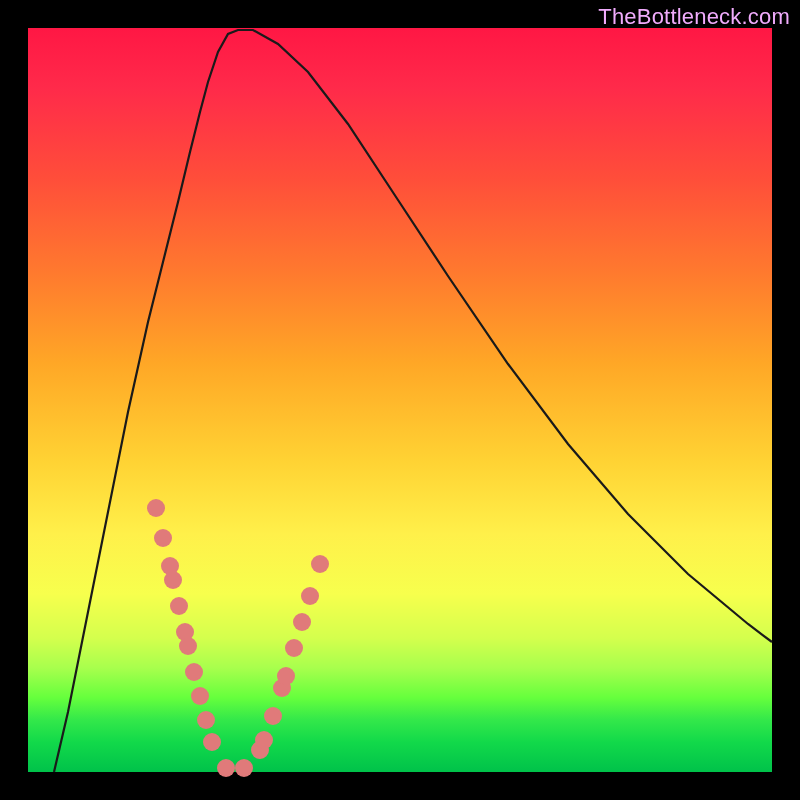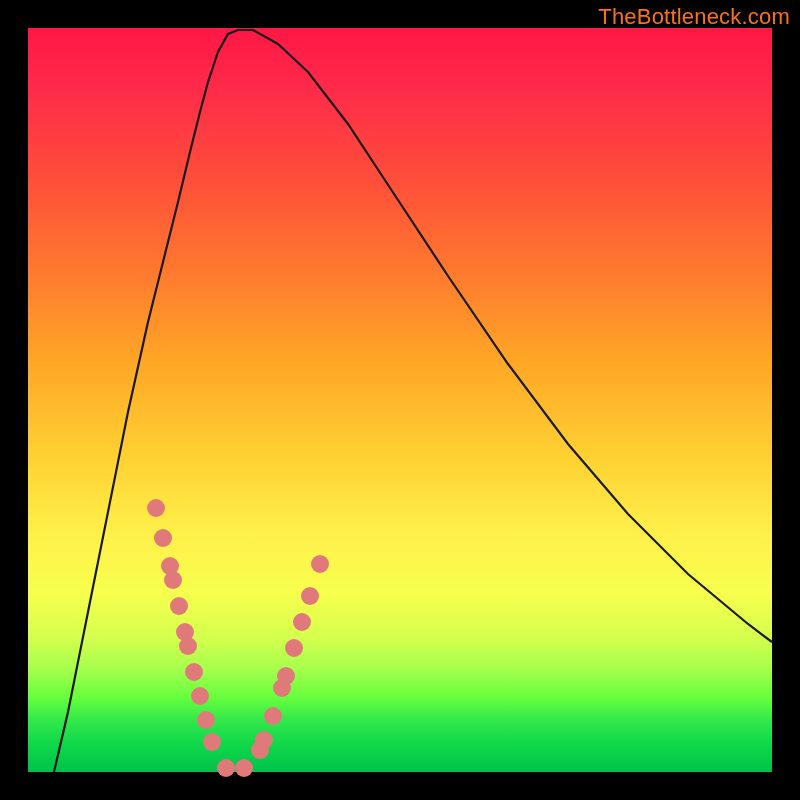--- a/index.html
+++ b/index.html
@@ -38,21 +38,21 @@
       #66ff3d 90%,
       #33e84a 93%,
       #12d94a 96%,
       #00c24a 100%
     );
   }
   .watermark {
     position: absolute;
     top: 4px;
     right: 10px;
-    color: #f97316;
+    color: #f0abfc;
     font-size: 22px;
     font-weight: 500;
     letter-spacing: 0.2px;
     user-select: none;
   }
   svg.curve {
     position: absolute;
     left: 0;
     top: 0;
     width: 744px;

